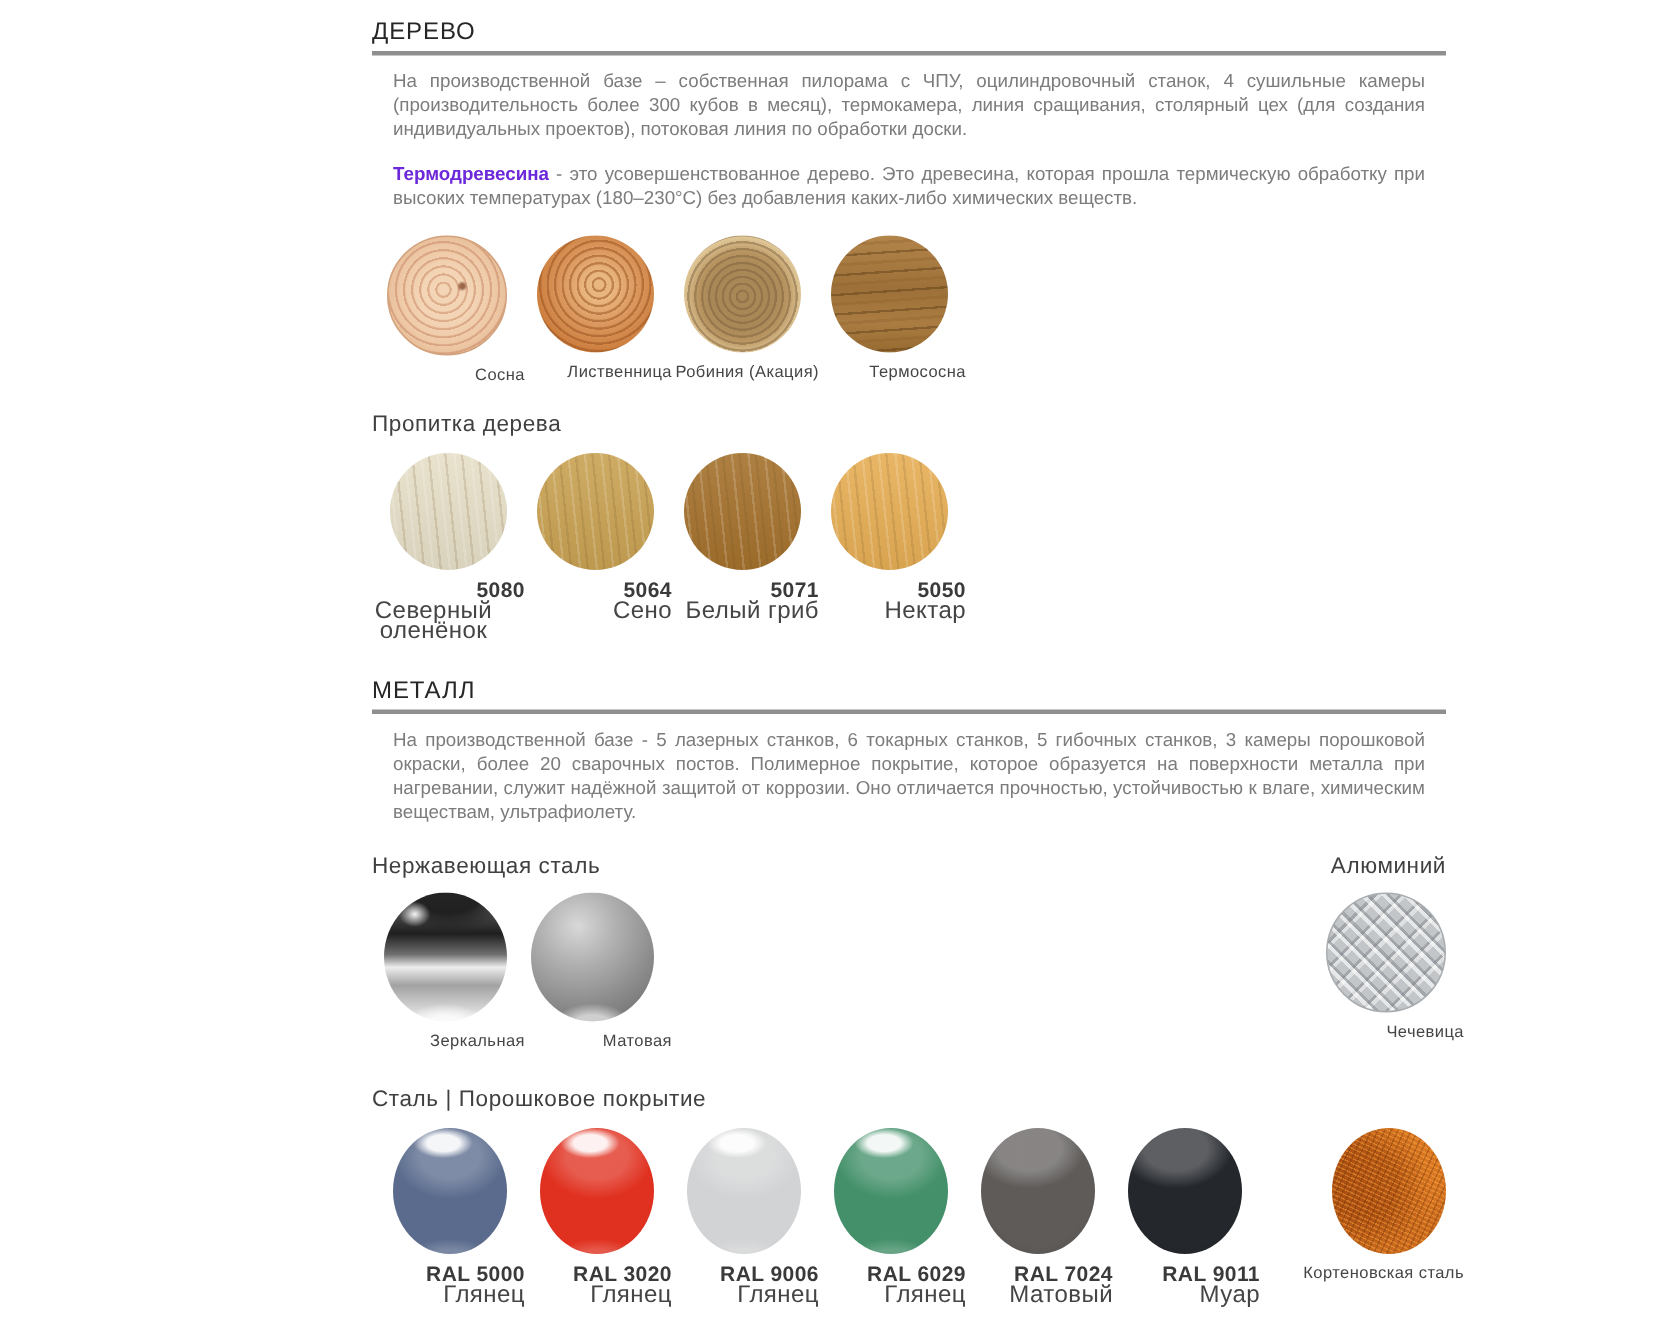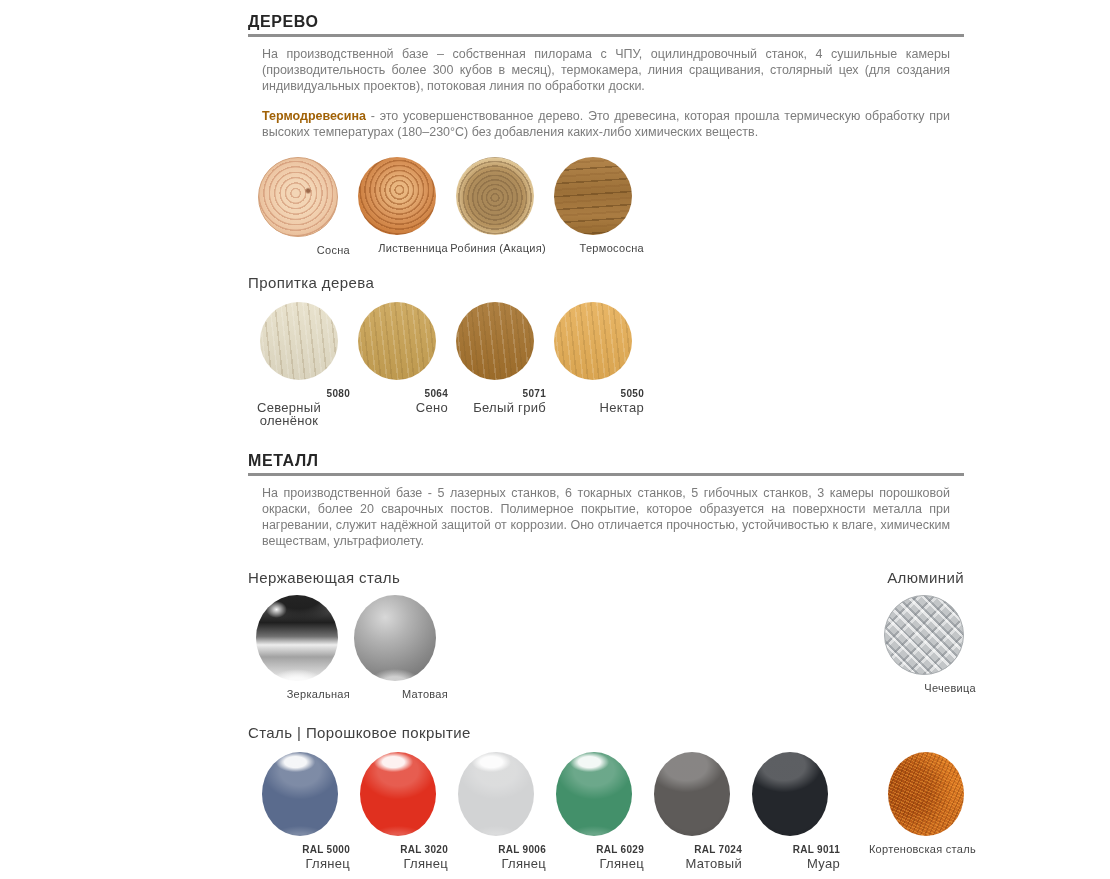--- a/index.html
+++ b/index.html
@@ -1,36 +1,36 @@
 <!DOCTYPE html>
 <html><head>
 <meta charset="utf-8">
 <style>
   html,body{margin:0;padding:0;background:#ffffff;}
   body{width:1110px;height:879px;position:relative;overflow:hidden;
        font-family:"Liberation Sans", sans-serif;-webkit-font-smoothing:antialiased;}
   .content{position:absolute;left:248px;top:0;width:716px;}
 
   
-  .rule-heading{font-size:16px;font-weight:bold;color:#262626;letter-spacing:.6px;
+  .rule-heading{font-size:16px;font-weight:normal;color:#262626;letter-spacing:.6px;
                 margin:14px 0 0 0;padding-bottom:4px;border-bottom:3px solid #8f8f8f;line-height:16px;}
   .sub-heading{font-size:15px;color:#404040;letter-spacing:.4px;line-height:17px;margin:0;font-weight:normal;}
 
   
   .body-text{font-size:12.5px;line-height:16px;color:#7c7c7c;text-align:justify;margin:14px;}
-  .body-text b{color:#a16207;}
+  .body-text b{color:#6d28d9;}
   .mt8{margin-top:9px;}
 
   
   .swatch-row{display:flex;margin-left:-8px;}
   .cell{width:98px;flex:0 0 98px;display:flex;flex-direction:column;align-items:flex-end;}
   .cell-right{margin-left:auto;width:94px;flex:0 0 94px;}
   .cap{font-size:11px;line-height:13px;color:#454545;text-align:center;letter-spacing:.3px;margin:7px -12px 0;}
-  .cap-code{font-size:10px;font-weight:bold;color:#3a3a3a;margin:7px -12px 0;line-height:13px;text-align:center;letter-spacing:.3px;}
-  .cap-sub{font-size:13px;line-height:13px;color:#454545;text-align:center;letter-spacing:.3px;margin:1px -12px 0;}
+  .cap-code{font-size:14px;font-weight:bold;color:#3a3a3a;margin:7px -12px 0;line-height:13px;text-align:center;letter-spacing:.3px;}
+  .cap-sub{font-size:16px;line-height:13px;color:#454545;text-align:center;letter-spacing:.3px;margin:1px -12px 0;}
 
   .circle{width:78px;height:78px;border-radius:50%;}
   .ball{width:76px;height:84px;border-radius:50%;}
   .ball-big{width:82px;height:86px;border-radius:50%;}
 
   
   .sw-pine{border:1px solid #d3a27c;
     background-color:#ecc6a4;
     background-image:
       radial-gradient(circle at 63% 42%, rgba(140,85,55,.85) 0 1.5px, rgba(140,85,55,0) 3.5px),

